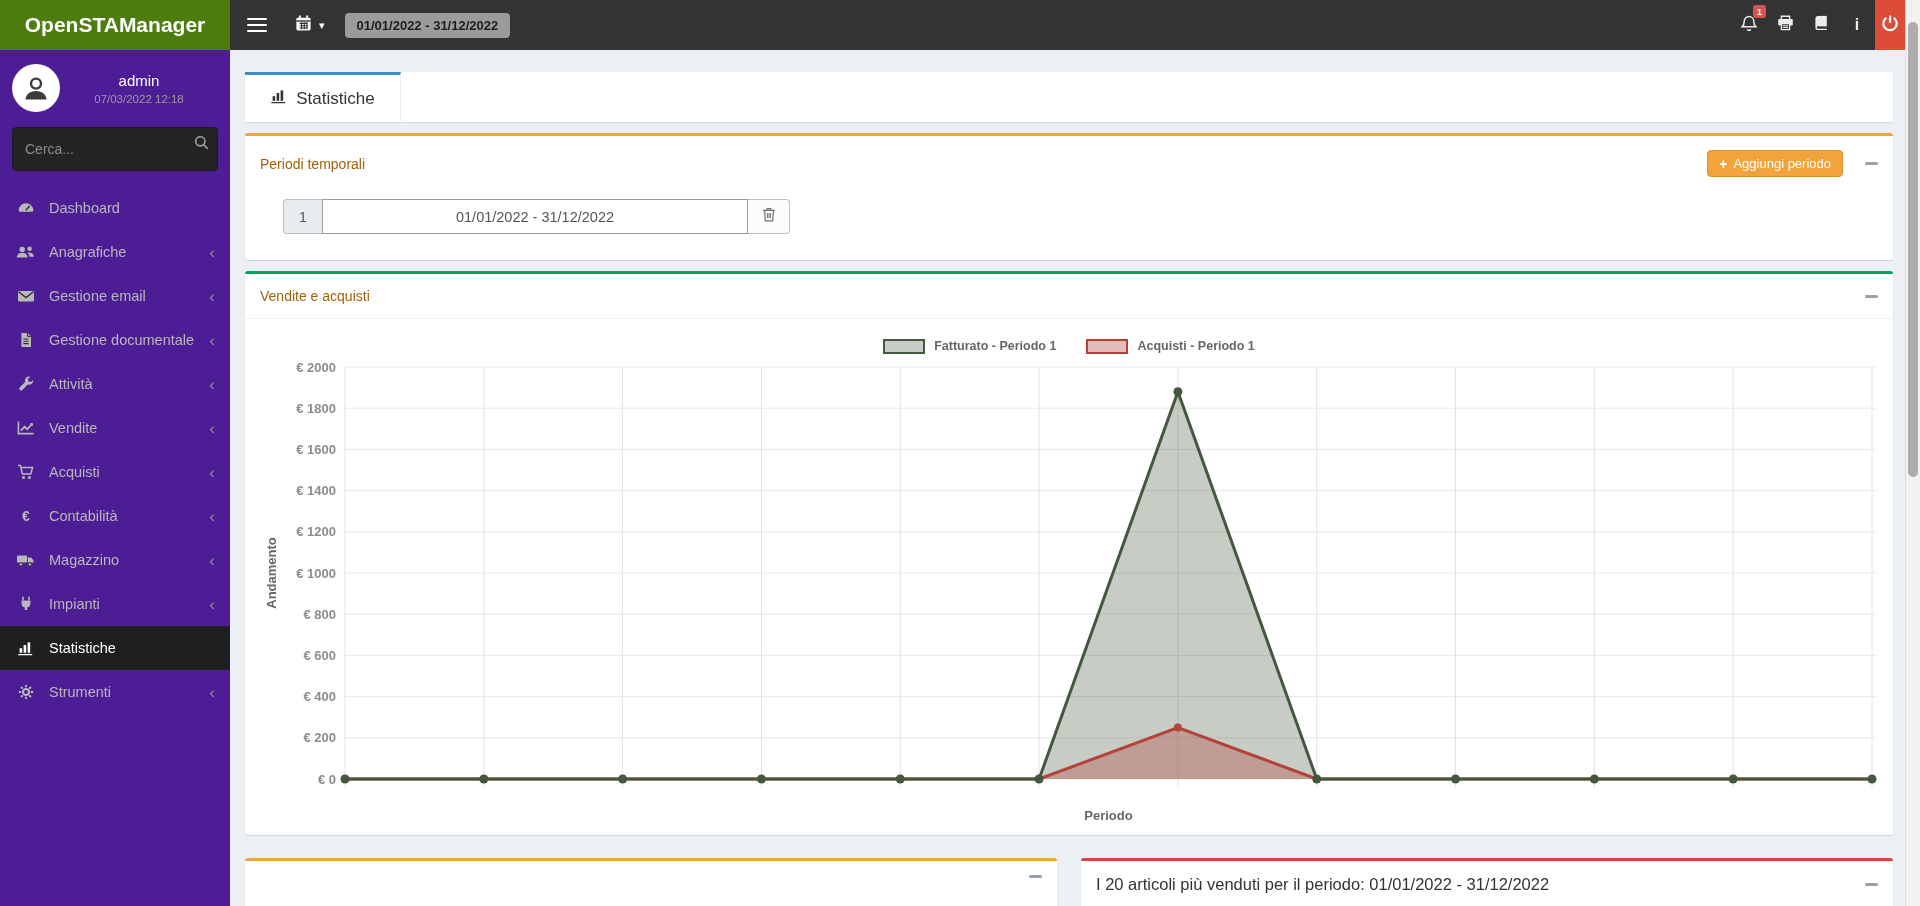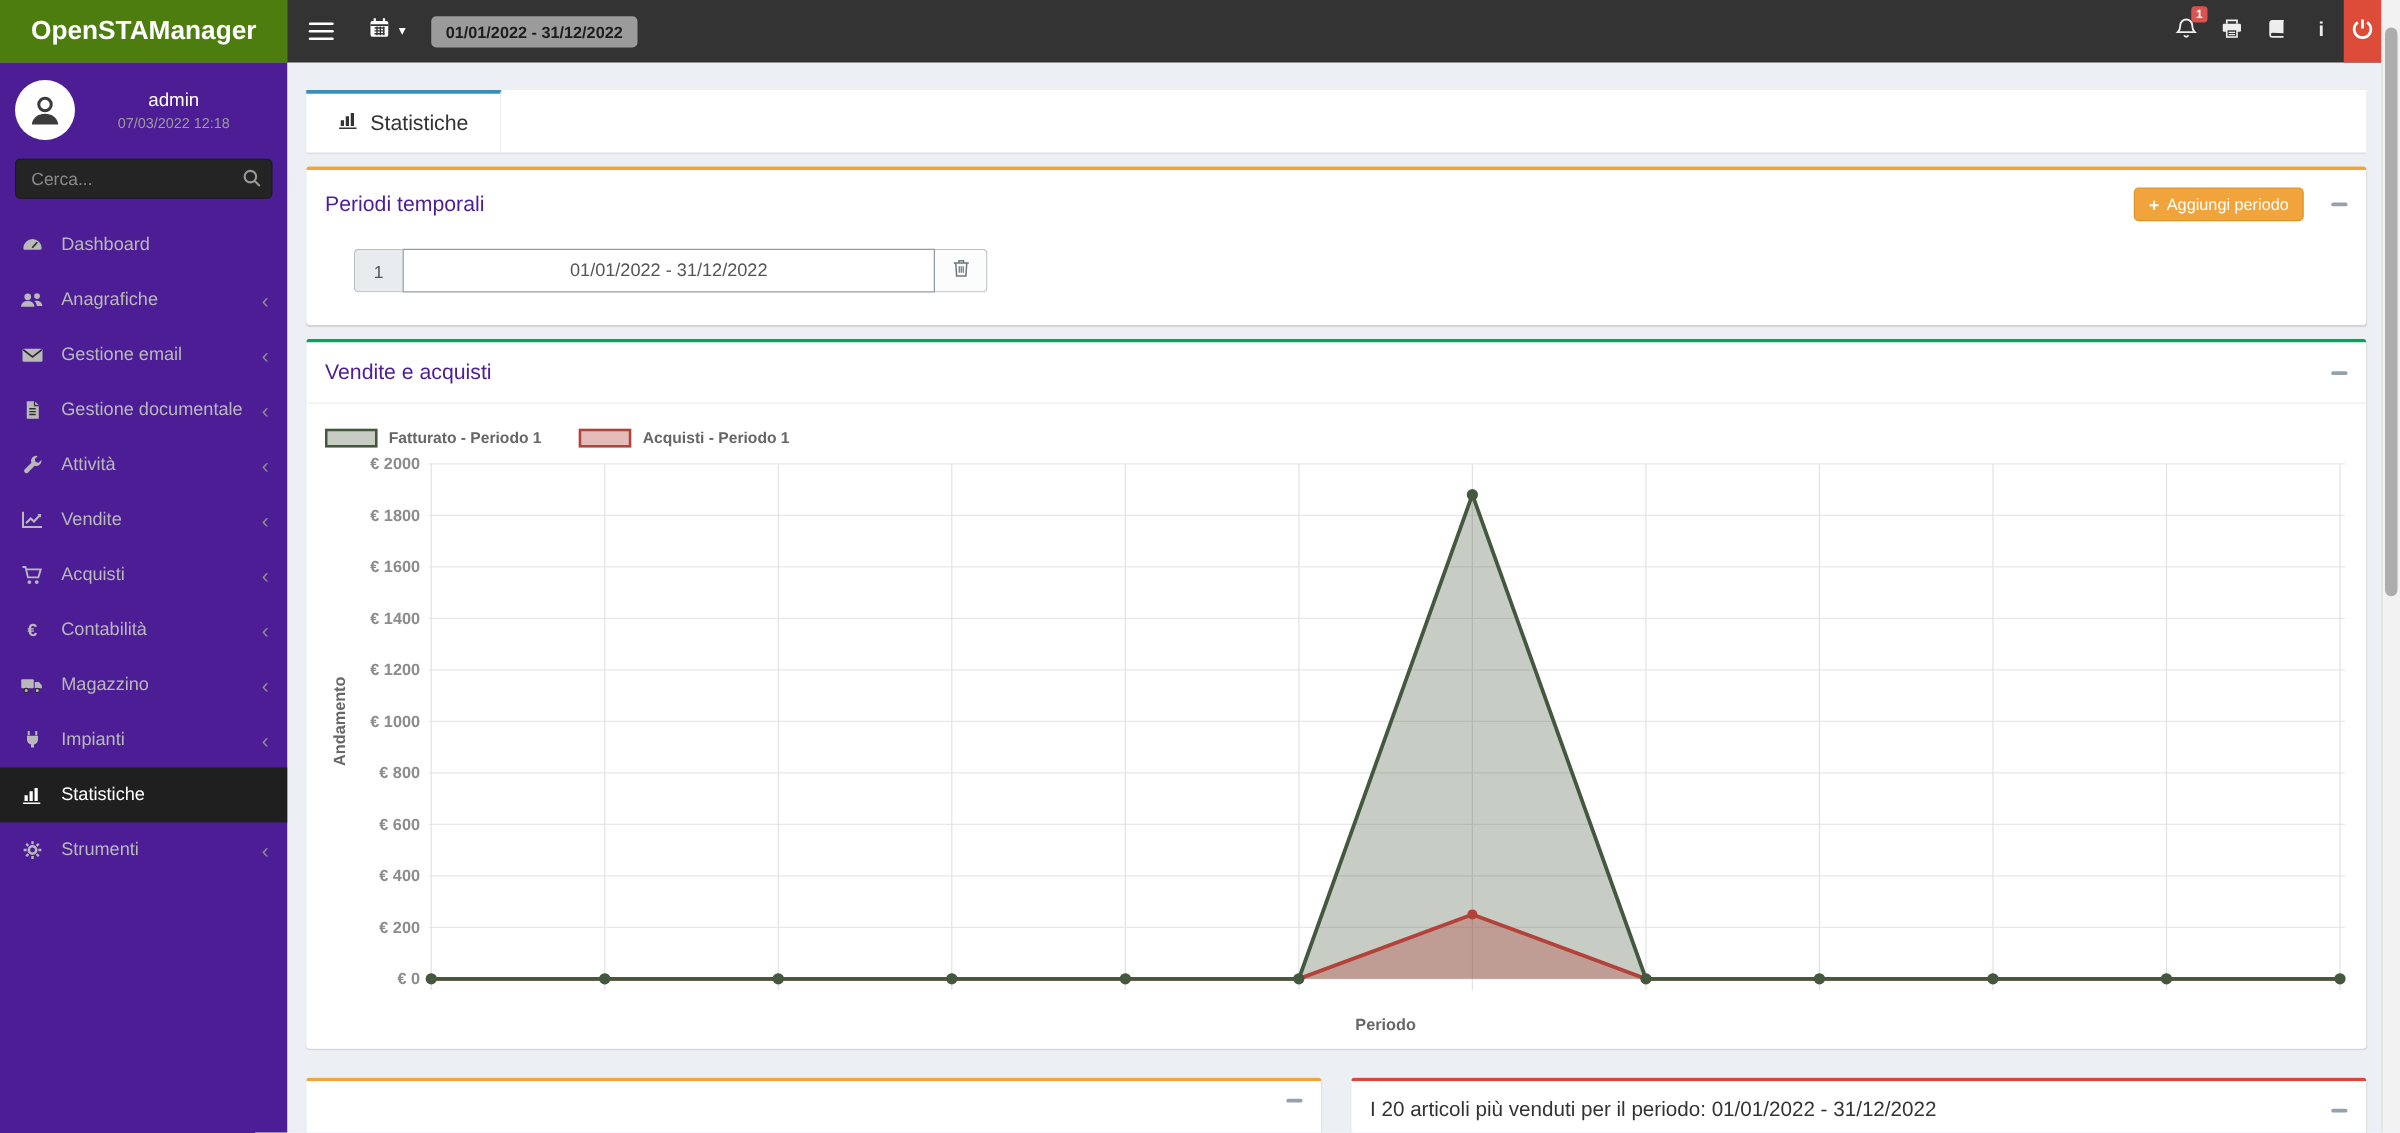--- a/index.html
+++ b/index.html
@@ -25,58 +25,58 @@
   .power{width:30px;height:50px;background:#dd4b39;display:flex;align-items:center;justify-content:center;cursor:pointer}
   
   .sidebar{position:absolute;top:50px;left:0;width:230px;height:856px;background:#4c1d95}
   .user-panel{display:flex;align-items:center;padding:14px 12px 10px}
   .avatar{width:48px;height:48px;border-radius:50%;background:#fff;display:flex;align-items:center;
     justify-content:center;flex-shrink:0}
   .user-info{flex:1;text-align:center}
   .user-name{color:#fff;font-size:15px}
   .user-date{color:#9b9b9b;font-size:11.5px;margin-top:4px}
   .search-wrap{margin:5px 12px 15px;position:relative}
-  .search-input{width:100%;background:#242424;border:1px solid #1b1b1b;border-radius:4px;height:32px;
+  .search-input{width:100%;background:#242424;border:1px solid #1b1b1b;border-radius:4px;height:44px;
     padding:0 34px 0 12px;color:#ccc;font-size:14px;font-family:inherit}
   .search-input::placeholder{color:#8b8b8b}
   .search-btn{position:absolute;right:9px;top:8px;color:#999;background:none;border:none;cursor:pointer}
   .menu{list-style:none}
   .menu-item{height:44px;display:flex;align-items:center;padding:0 15px;color:#b9b9b9;
     font-size:14.5px;cursor:pointer}
   .menu-item .mi-icon{width:21px;margin-right:13px;display:flex;justify-content:center;align-items:center}
   .menu-item .chev{margin-left:auto;color:#8d8d8d;font-size:17px;line-height:1}
   .menu-item.active{background:#1f1f1f;color:#fff}
   
   .content{position:absolute;top:50px;left:230px;width:1690px;height:856px;background:#ecf0f5;
     padding:22px 27px 0 15px;overflow:hidden}
   .tabbar{background:#fff;height:50px;display:flex;box-shadow:0 1px 1px rgba(0,0,0,.08)}
   .tab-active{width:156px;height:50px;display:flex;align-items:center;justify-content:center;gap:9px;
     border-top:3px solid var(--blue);border-right:1px solid #eef1f3;font-size:17px;color:#333;cursor:pointer}
   .card{background:#fff;border-radius:3px;box-shadow:0 1px 1px rgba(0,0,0,.12);margin-top:11px}
   .card.orange{border-top:3px solid var(--orange)}
   .card.green{border-top:3px solid var(--green)}
   .card.red{border-top:3px solid var(--red)}
   .card-head{display:flex;align-items:center;padding:14px 15px}
-  .card-title{font-size:17px;color:#4c1d95}
+  .card-title{font-size:14px;color:#a16207}
   .head-right{margin-left:auto;display:flex;align-items:center;gap:22px}
   .btn-add{background:var(--orange);border:1px solid #de9327;color:#fff;font-size:13px;
     padding:5px 11px;border-radius:4px;cursor:pointer;display:flex;gap:6px;align-items:center;font-family:inherit}
   .btn-add .plus{font-weight:bold;font-size:14px;line-height:1}
   .collapse-dash{width:13px;height:3px;background:#97a0ad;border-radius:2px;cursor:pointer}
   .periods-body{padding:8px 15px 26px}
   .input-group{display:flex;height:35px;width:507px;margin-left:23px}
   .ig-pre{width:39px;background:#e9ecef;border:1px solid #b9c0c8;border-right:none;
     border-radius:4px 0 0 4px;display:flex;align-items:center;justify-content:center;color:#555;font-size:14px}
   .ig-input{width:426px;border:1px solid #939ba3;text-align:center;color:#555;font-size:14.5px;
     font-family:inherit;background:#fff}
   .ig-del{width:42px;background:#fcfcfc;border:1px solid #b9c0c8;border-left:none;
     border-radius:0 4px 4px 0;display:flex;align-items:center;justify-content:center;cursor:pointer}
   .sales-head{border-bottom:1px solid #f0f0f0}
   .chart-body{padding:10px 15px 8px}
-  .legend{display:flex;justify-content:flex-start;gap:30px;align-items:center;height:22px;margin-top:6px}
+  .legend{display:flex;justify-content:center;gap:30px;align-items:center;height:22px;margin-top:6px}
   .legend-item{display:flex;align-items:center;gap:9px;font-size:12.5px;font-weight:bold;color:#666;cursor:pointer}
   .swatch{width:42px;height:15px;border:2.5px solid}
   #vendite-chart{display:block;width:1618px;height:470px}
   #vendite-chart text{font-family:"Liberation Sans",sans-serif}
   .bottom-row{display:flex;gap:24px;margin-top:12px}
   .bottom-card{flex:1;height:80px}
   .bottom-card .card-title{font-size:16.5px;color:#333}
   
   .scrollbar{position:absolute;top:0;right:0;width:15px;height:906px;background:#f2f2f2;
     border-left:1px solid #ddd;z-index:10}

